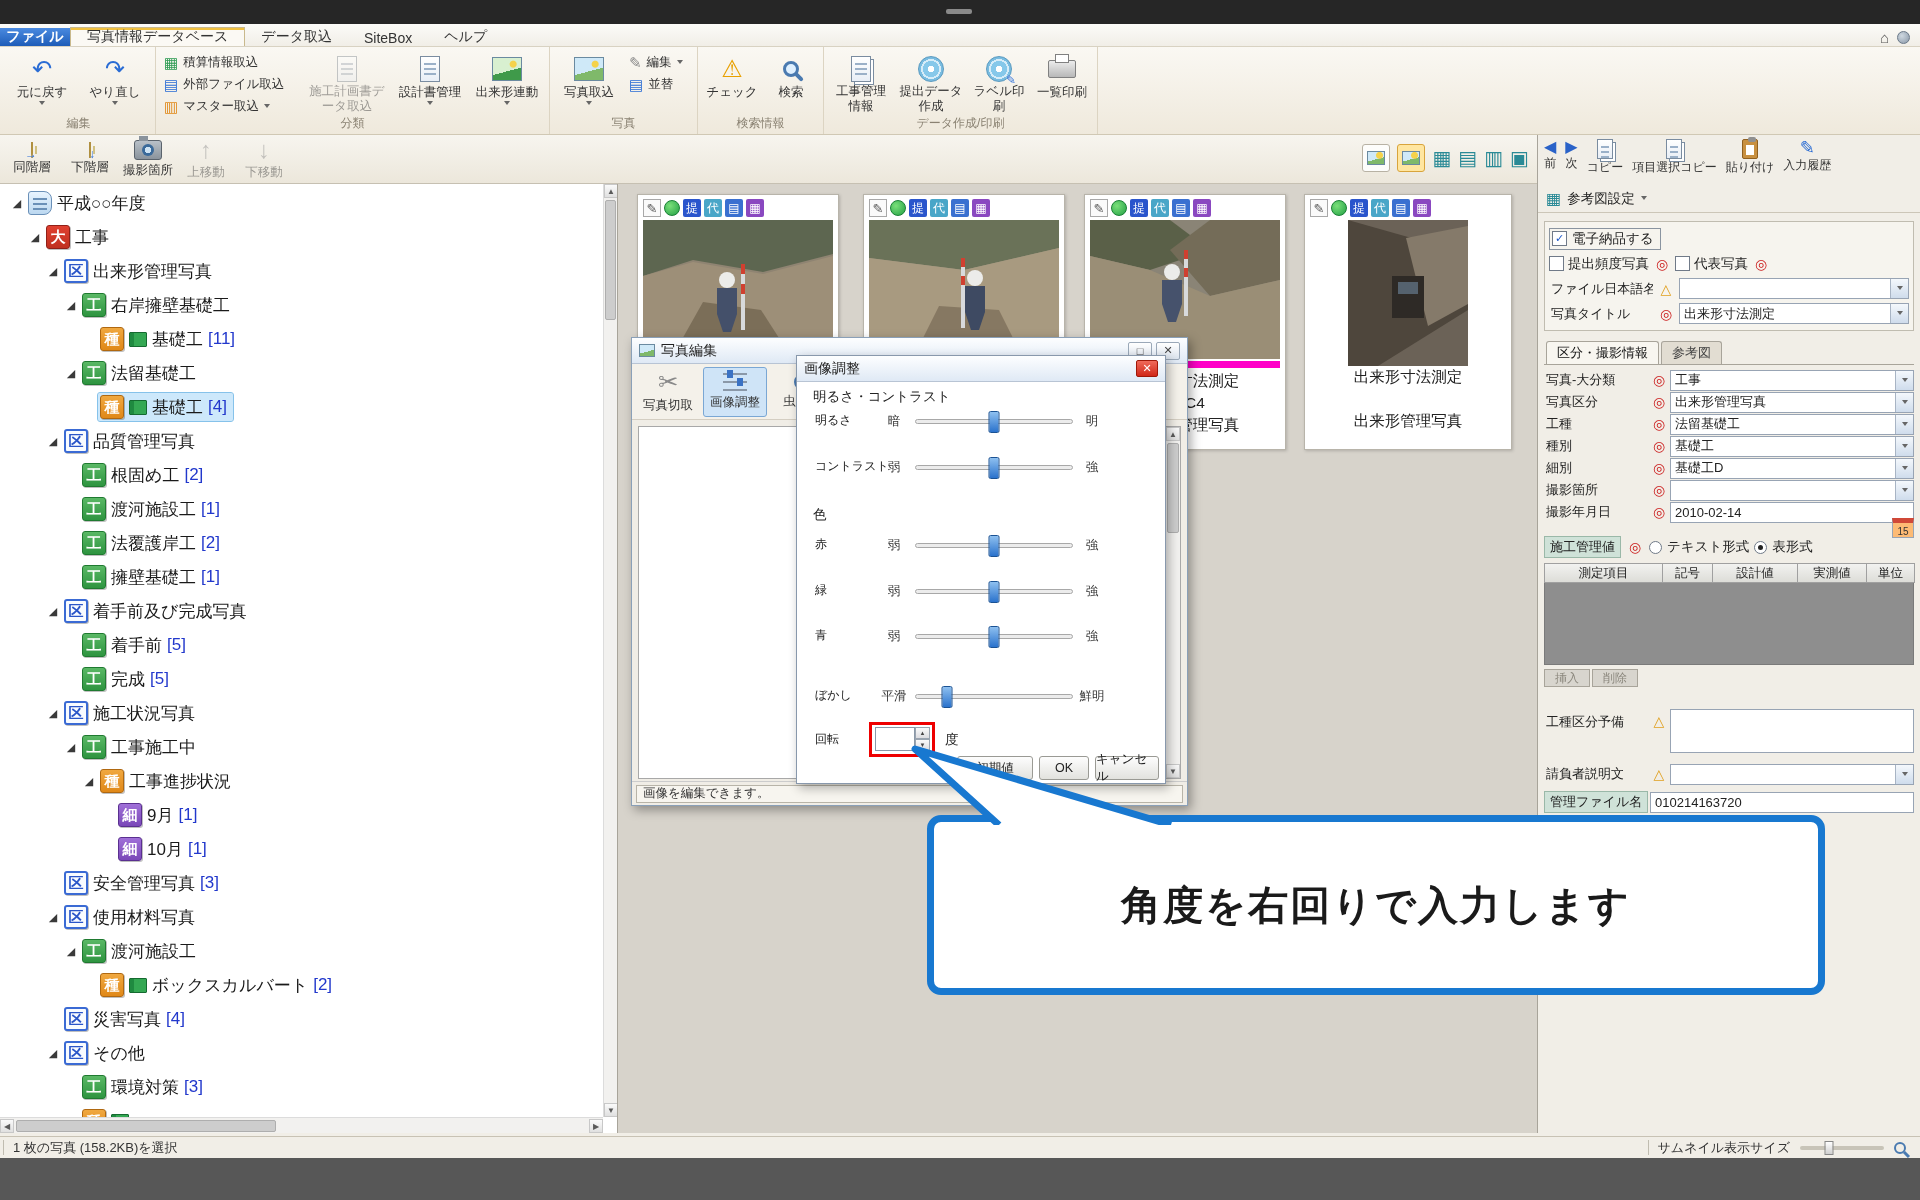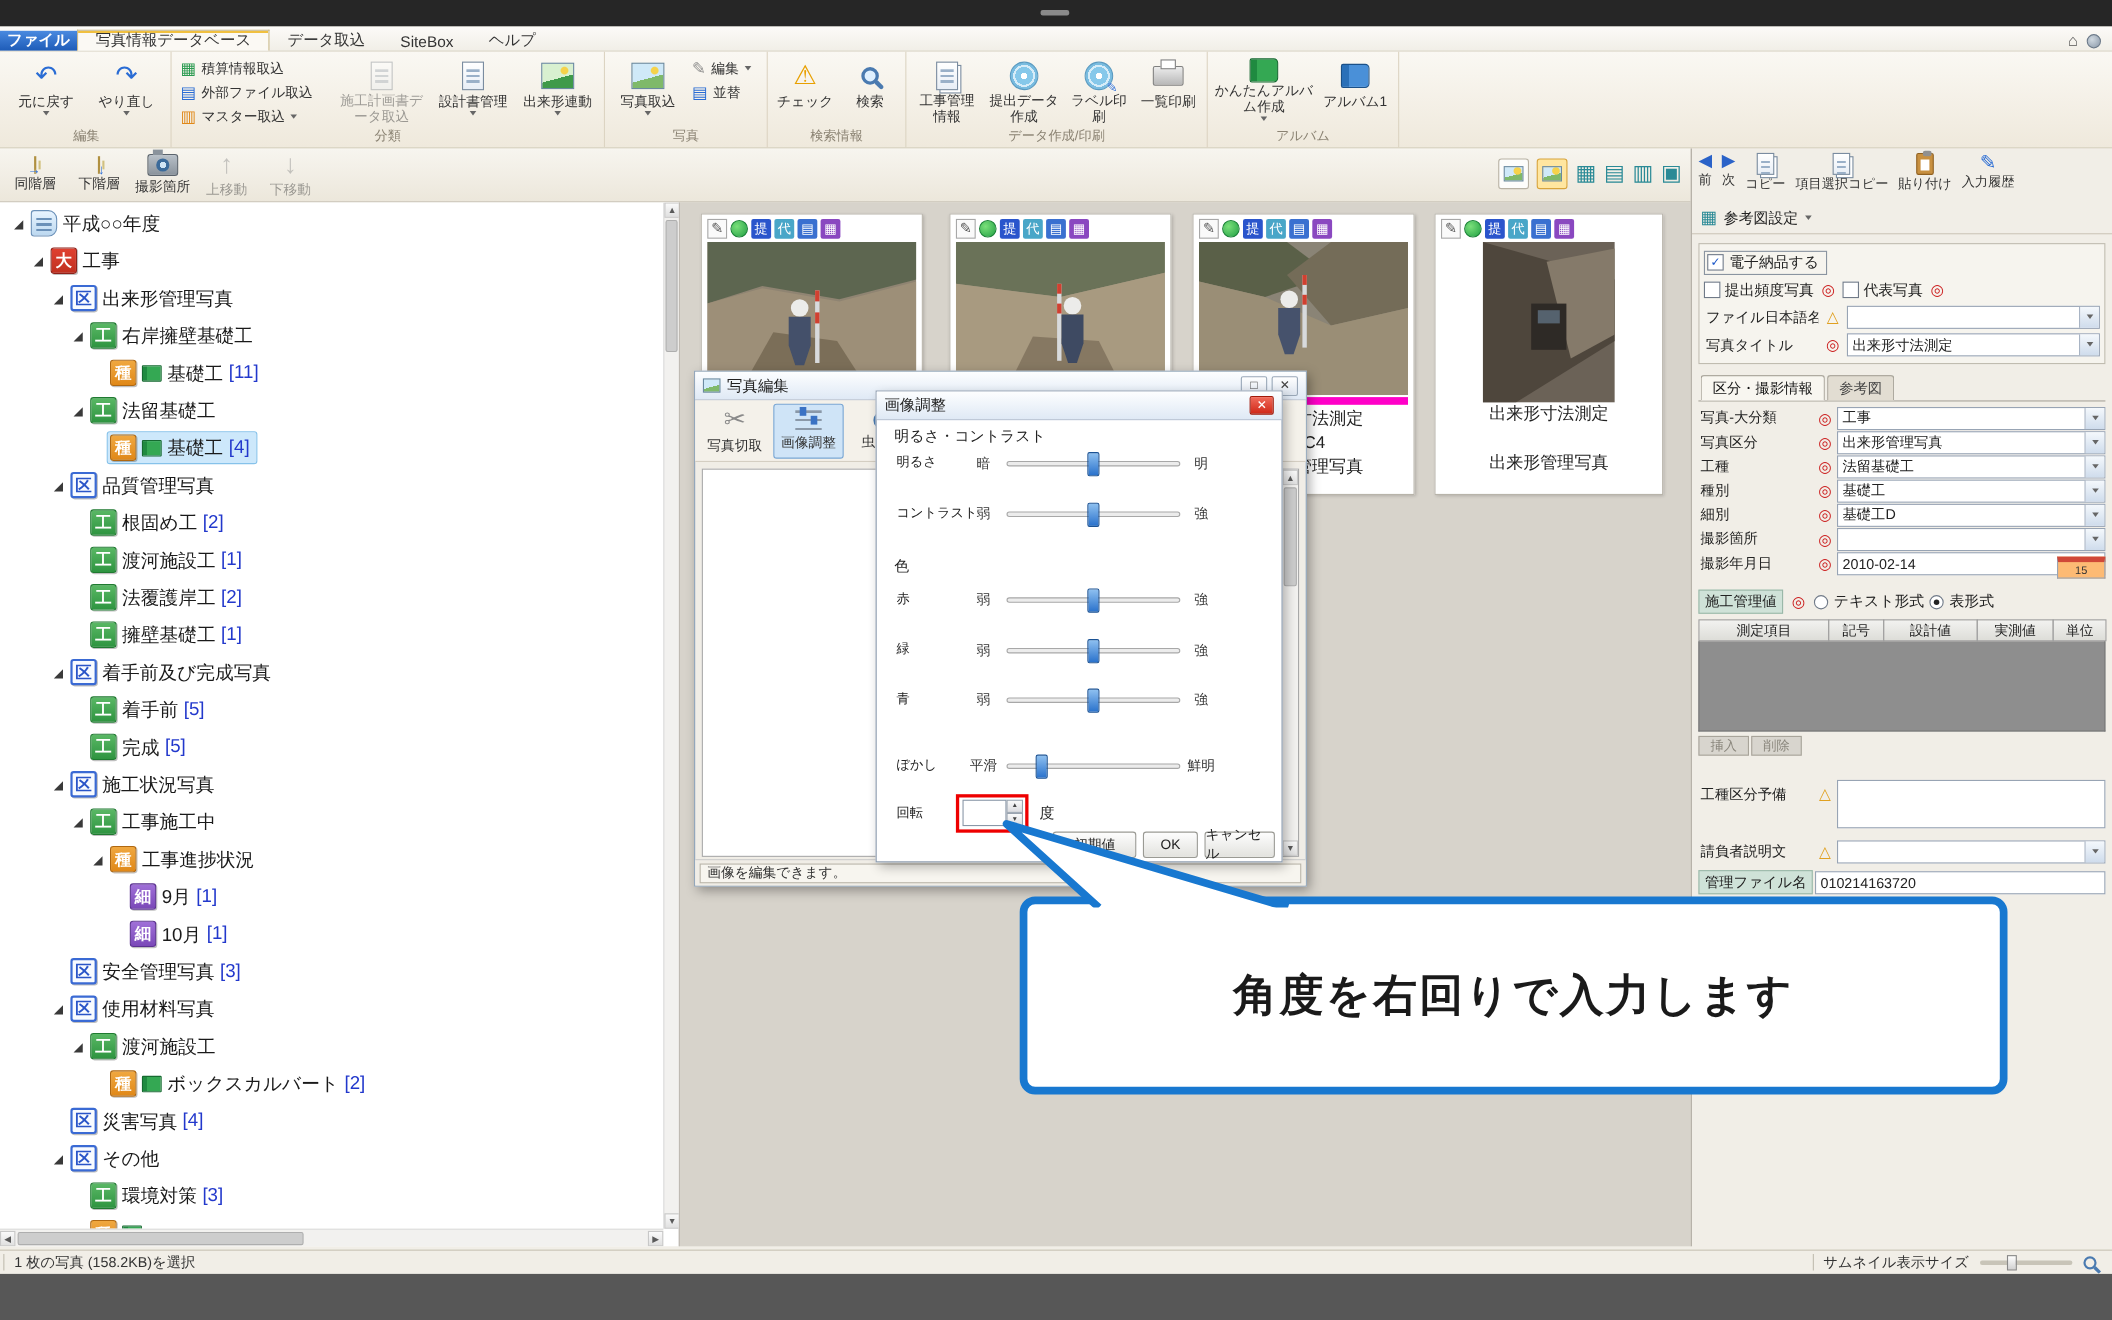--- a/index.html
+++ b/index.html
@@ -141,21 +141,21 @@
 .combo{flex:1;height:21px;border:1px solid #98a4b4;background:#fff;display:flex;align-items:stretch;min-width:0}
 .combo .val{flex:1;padding:0 4px;font-size:13px;overflow:hidden;white-space:nowrap;display:flex;align-items:center}
 .combo .cbt{width:18px;background:linear-gradient(#f4f8fc,#cfdcec);border-left:1px solid #a8b4c4;display:flex;align-items:center;justify-content:center;flex:none}
 .boxed{border:1px solid #8a94a0;padding:1px 6px 1px 2px;display:flex;align-items:center;gap:5px}
 #rptabs{display:flex;gap:2px;margin:10px 6px 0;border-bottom:1px solid #a8a49a;padding-left:2px}
 .rtab{padding:2px 10px;font-size:13px;border:1px solid #a8a49a;border-bottom:none;border-radius:3px 3px 0 0;background:#e2ddd2;color:#444}
 .rtab.on{background:#f8f6f0;color:#111;font-weight:normal}
 #rpgrid{margin:4px 6px 0;position:relative}
 .prow{display:flex;align-items:center;height:22px;gap:2px}
 .plab{width:104px;font-size:13px;color:#222;padding-left:2px;white-space:nowrap;overflow:hidden;flex:none}
-.calbtn{position:absolute;right:0;top:137px;width:44px;height:20px;border:1px solid #98a4b4;background:#fdba74;font-size:10px;display:flex;align-items:flex-end;justify-content:center;color:#333;border-top:5px solid #d04838}
+.calbtn{position:absolute;right:0;top:149px;width:22px;height:20px;border:1px solid #98a4b4;background:#fdba74;font-size:10px;display:flex;align-items:flex-end;justify-content:center;color:#333;border-top:5px solid #d04838}
 #sekourow{display:flex;align-items:center;gap:5px;margin:12px 6px 0;height:24px}
 .greenlab{background:#cfe2d8;border:1px solid #9ab8a8;padding:1px 5px;font-size:13px;white-space:nowrap}
 .radio{width:13px;height:13px;border-radius:50%;border:1px solid #707a88;background:#fff;position:relative;flex:none}
 .radio.on::after{content:"";position:absolute;inset:3px;border-radius:50%;background:#222}
 #rptable{margin:4px 6px 0}
 .th{display:flex}
 .th span{border:1px solid #a0a0a0;margin-right:-1px;background:linear-gradient(#f2f2f0,#ddddd8);font-size:12.5px;height:20px;display:flex;align-items:center;justify-content:center}
 .th span:nth-child(1){width:122px}.th span:nth-child(2){width:52px}.th span:nth-child(3){width:88px}.th span:nth-child(4){width:72px}.th span:nth-child(5){width:50px}
 #tbody{height:82px;background:#8e8e8e;border:1px solid #7a7a7a;border-top:none;position:relative}
 #insdel{display:flex;gap:2px;margin:4px 6px 0}
@@ -307,36 +307,20 @@
         </div>
         <div class="rbl" style="width:60px">
           <span class="ric">
               <span class="i-print"></span>
             </span>
           <span>一覧印刷</span>
         </div>
         <div class="rgname">データ作成/印刷</div>
       </div>
 
-      <div class="rgroup">
-        <div class="rbl" style="width:92px">
-          <span class="ric">
-              <span class="i-book grn"></span>
-            </span>
-          <span>かんたんアルバム作成</span>
-            <span class="dd"></span>
-        </div>
-        <div class="rbl" style="width:68px">
-          <span class="ric">
-              <span class="i-book"></span>
-            </span>
-          <span>アルバム1</span>
-        </div>
-        <div class="rgname">アルバム</div>
-      </div>
     </div>
 
     <div id="toolbar2">
       <div class="t2b">
         <span class="rel"><span class="i-pages"></span><span class="ovl">→</span></span>
         <span>同階層</span>
       </div>
       <div class="t2b">
         <span class="rel"><span class="i-pages"></span><span class="ovl">↓</span></span>
         <span>下階層</span>

